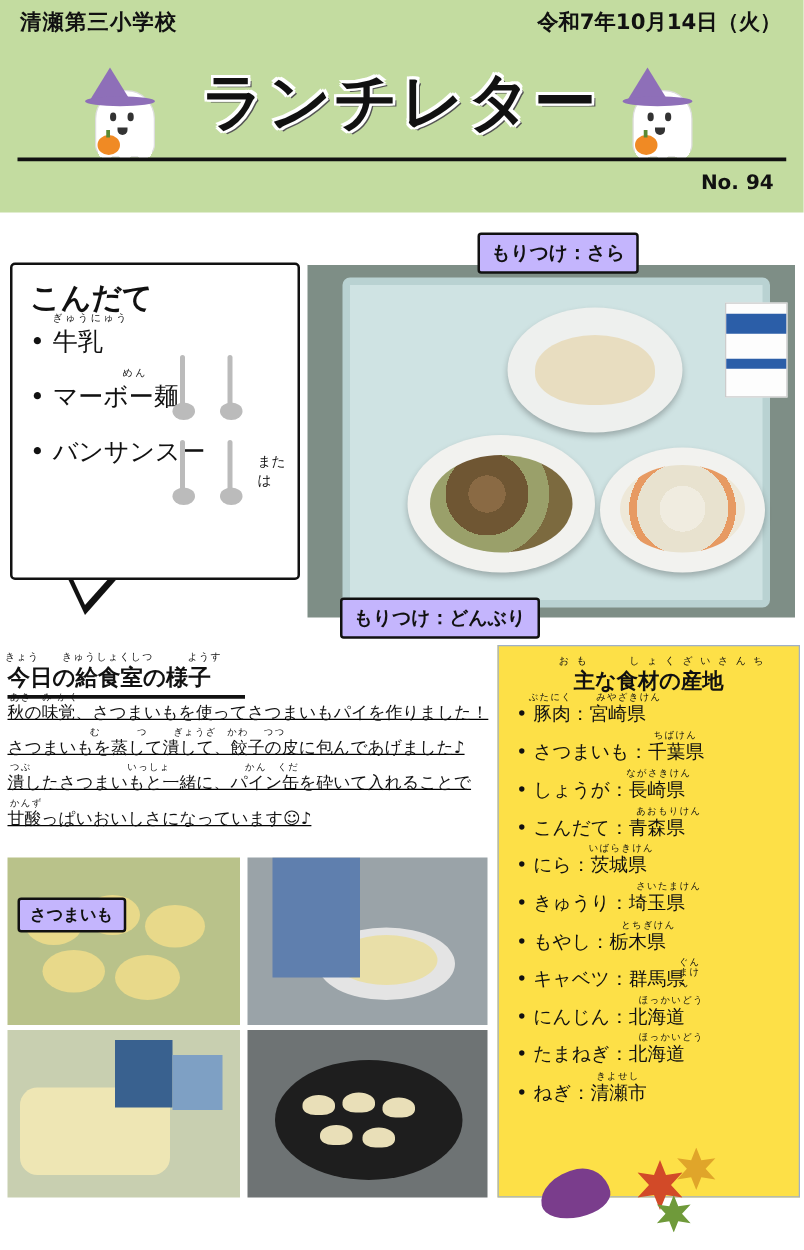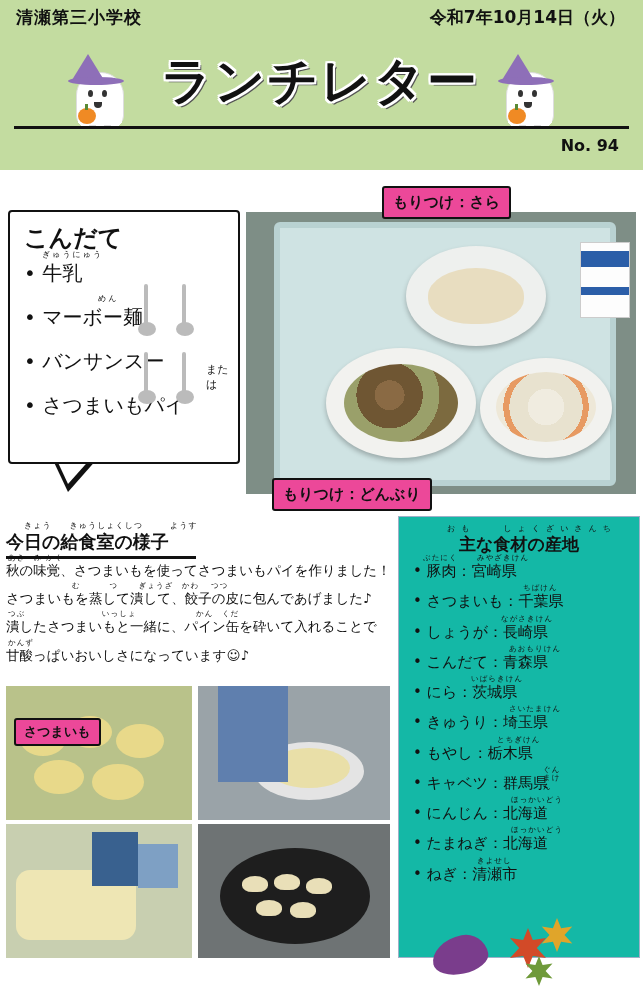--- a/index.html
+++ b/index.html
@@ -138,57 +138,57 @@
   }
   .milk{
     position:absolute;left:300px;top:14px;width:48px;height:74px;background:#fdfdfd;
     border:1px solid #ccc;
   }
   .milk .band{position:absolute;left:0;top:8px;width:48px;height:16px;background:#2b5ea8;}
   .milk .band2{position:absolute;left:0;top:44px;width:48px;height:8px;background:#2b5ea8;}
 
   
   .callout{
-    position:absolute;background:#ec4899;border:2px solid #111;border-radius:3px;
+    position:absolute;background:#c4b5fd;border:2px solid #111;border-radius:3px;
     font-size:15px;font-weight:bold;color:#111;padding:5px 9px;white-space:nowrap;
   }
   .co-sara{left:382px;top:186px;}
   .co-donburi{left:272px;top:478px;}
   .co-wan{left:482px;top:478px;}
   .co-satsuma{
     left:14px;top:718px;font-size:13px;padding:3px 8px;
   }
 
   
   .mid-head-ruby{
-    position:absolute;left:24px;top:520px;font-size:8px;color:#111;letter-spacing:1px;text-align:right;
+    position:absolute;left:4px;top:520px;font-size:8px;color:#111;letter-spacing:1px;text-align:right;
   }
   .mid-head{
     position:absolute;left:6px;top:530px;font-size:18px;font-weight:bold;color:#111;
     border-bottom:3px solid #111;padding-bottom:2px;width:190px;
   }
-  .mid-body{position:absolute;left:6px;top:562px;width:388px;}
+  .mid-body{position:absolute;left:6px;top:562px;width:388px;text-decoration:underline;}
   .mid-line{
     position:relative;font-size:13.5px;color:#111;margin-bottom:12px;line-height:1.2;
   }
   .mid-line .ruby{position:absolute;top:-9px;font-size:7.5px;letter-spacing:1px;}
 
   
   .ph{position:absolute;overflow:hidden;}
   .ph1{left:6px;top:686px;width:186px;height:134px;background:#b9c28a;}
   .ph2{left:198px;top:686px;width:192px;height:134px;background:#9aa3a8;}
   .ph3{left:6px;top:824px;width:186px;height:134px;background:#c8cfb0;}
   .ph4{left:198px;top:824px;width:192px;height:134px;background:#6e7374;}
   .potato{position:absolute;background:#e8d98a;border-radius:50%;}
   .pan{position:absolute;left:22px;top:24px;width:150px;height:96px;background:#1e1e1e;border-radius:50%;}
   .gyoza{position:absolute;background:#e9dfb8;border-radius:50% 50% 40% 40%;}
 
   
   .origin{
-    position:absolute;left:398px;top:516px;width:240px;height:440px;background:#14b8a6;
+    position:absolute;left:398px;top:516px;width:240px;height:440px;background:#fde047;
     border:1px solid #9fb0c8;
   }
   .origin-ruby{
     position:absolute;left:48px;top:6px;font-size:8px;color:#111;letter-spacing:6px;
   }
   .origin-title{
     position:absolute;left:0;top:16px;width:240px;text-align:center;
     font-size:17px;font-weight:bold;color:#111;
   }
   .origin-list{position:absolute;left:14px;top:46px;}
@@ -254,23 +254,20 @@
         <span class="ruby">ぎゅうにゅう</span>
         <span>• 牛乳</span>
       </div>
       <div class="menu-item">
         <span class="ruby" style="left:74px;">めん</span>
         <span>• マーボー麺</span>
       </div>
       <div class="menu-item">
         <span>• バンサンスー</span>
       </div>
-      <div class="menu-item">
-        <span>• さつまいもパイ</span>
-      </div>
     </div>
     <div class="or-label">または</div>
 
     <div class="ladle" style="left:128px;top:72px;">
       <div class="handle" style="left:6px;top:0;height:42px;"></div>
       <div class="bowl" style="left:0;top:38px;width:18px;height:14px;"></div>
     </div>
     <div class="ladle" style="left:166px;top:72px;">
       <div class="handle" style="left:6px;top:0;height:42px;"></div>
       <div class="bowl" style="left:0;top:38px;width:18px;height:14px;"></div>

